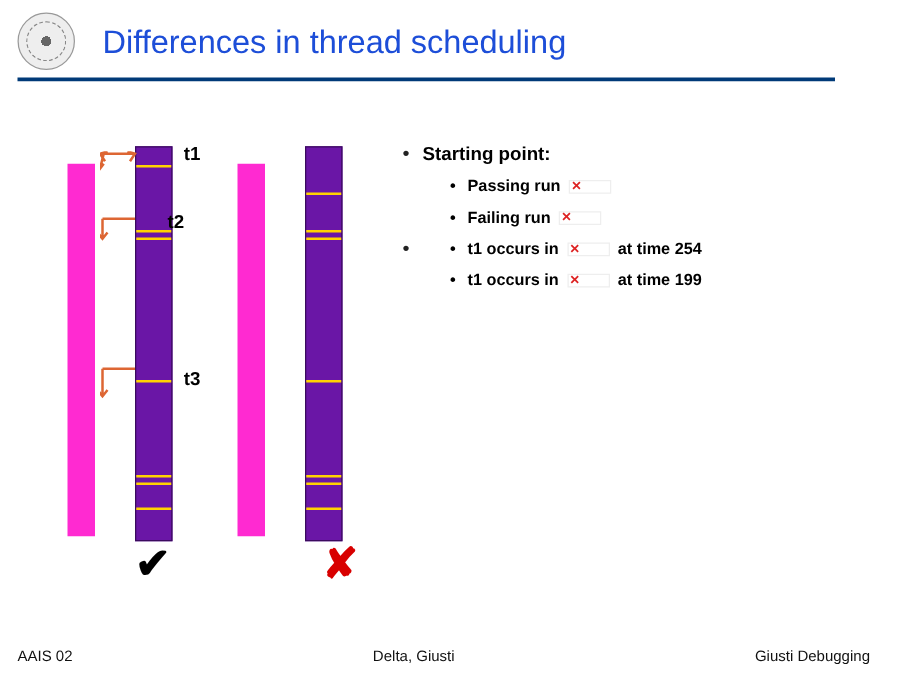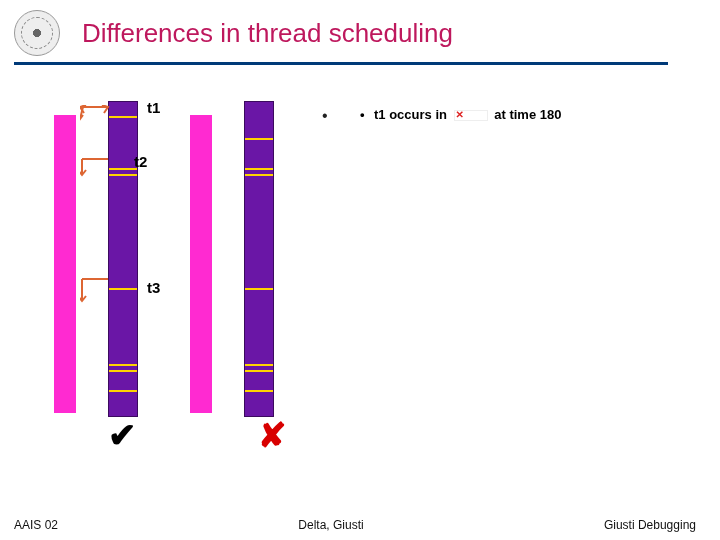--- a/index.html
+++ b/index.html
@@ -18,30 +18,30 @@
     width: 46px; height: 46px; flex: 0 0 auto;
     border: 1px solid #999; border-radius: 50%;
     background: radial-gradient(circle at 50% 50%, #666 0 4px, #eee 4px 100%);
     position: relative;
   }
   .logo::after {
     content: ""; position: absolute; inset: 6px;
     border: 1px dashed #888; border-radius: 50%;
   }
   .title {
-    font-size: 26px; color: #be185d;
+    font-size: 26px; color: #1d4ed8;
     font-family: "Trebuchet MS", Verdana, sans-serif;
     margin-left: 22px;
   }
   .rule {
     height: 3px; background: #003a78;
     margin: 0 52px 0 14px;
   }
   .content {
-    display: flex; padding: 30px 20px 0 28px; gap: 10px;
+    display: flex; padding: 30px 20px 0 28px; gap: 10px; margin-top: 16px;
   }
   .figure {
     flex: 0 0 284px; height: 362px;
     background: #fff; position: relative;
     font-family: Arial, sans-serif;
   }
   .col {
     position: absolute; top: 10px; bottom: 44px;
     width: 30px;
   }
@@ -173,25 +173,43 @@
         </svg>
     </div>
     <div class="tlabel" style="left:119px; top:184px">t3</div>
     <div class="mark ok">✔</div>
     <div class="mark bad">✘</div>
   </div>
 
   <div class="notes">
     <ul class="b1list">
       <li>
+        <span class="b1head">Starting point:</span>
+        <ul class="b2list">
+          <li>
+            <span>Passing run</span>
+            <span class="placeholder"></span>
+          </li>
+          <li>
+            <span>Failing run</span>
+            <span class="placeholder"></span>
+          </li>
+        </ul>
+      </li>
+      <li>
         <ul class="b2list sub">
           <li>
             <span>t1 occurs in</span>
             <span class="placeholder"></span>
-            <span>at time 180</span>
+            <span>at time 254</span>
+          </li>
+          <li>
+            <span>t1 occurs in</span>
+            <span class="placeholder"></span>
+            <span>at time 199</span>
           </li>
         </ul>
       </li>
     </ul>
   </div>
 
 </div>
 
 <div class="footer">
   <span>AAIS 02</span>

